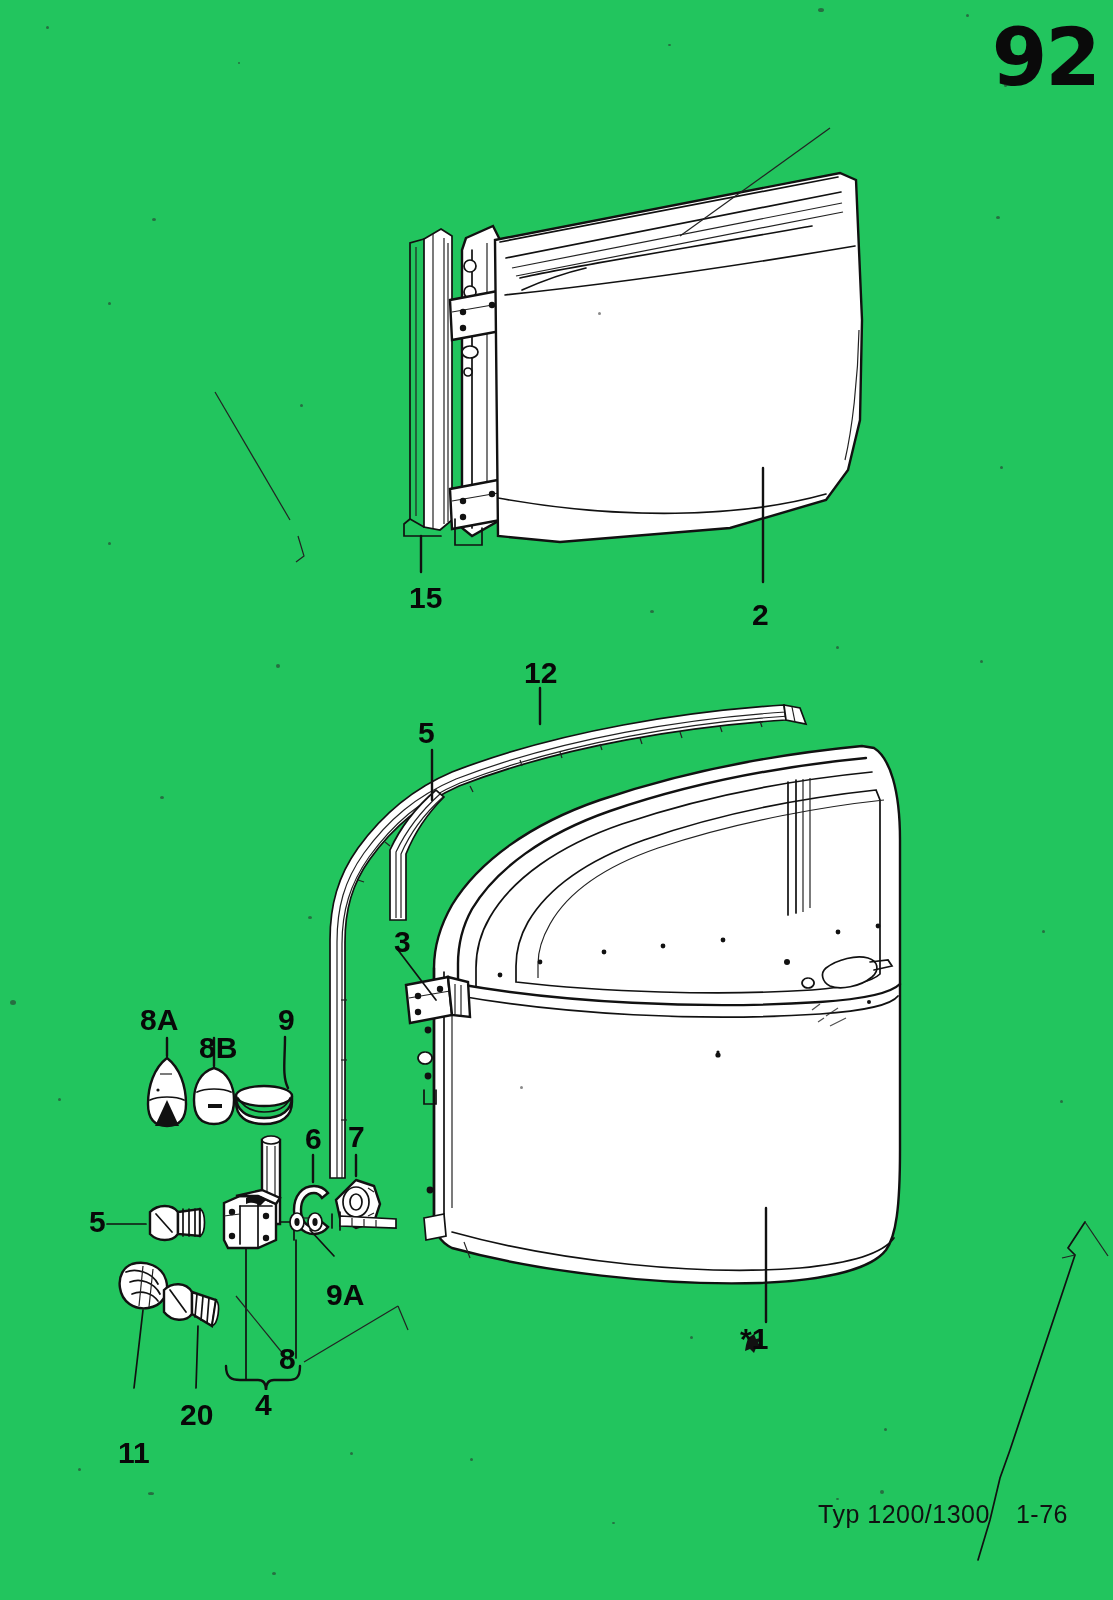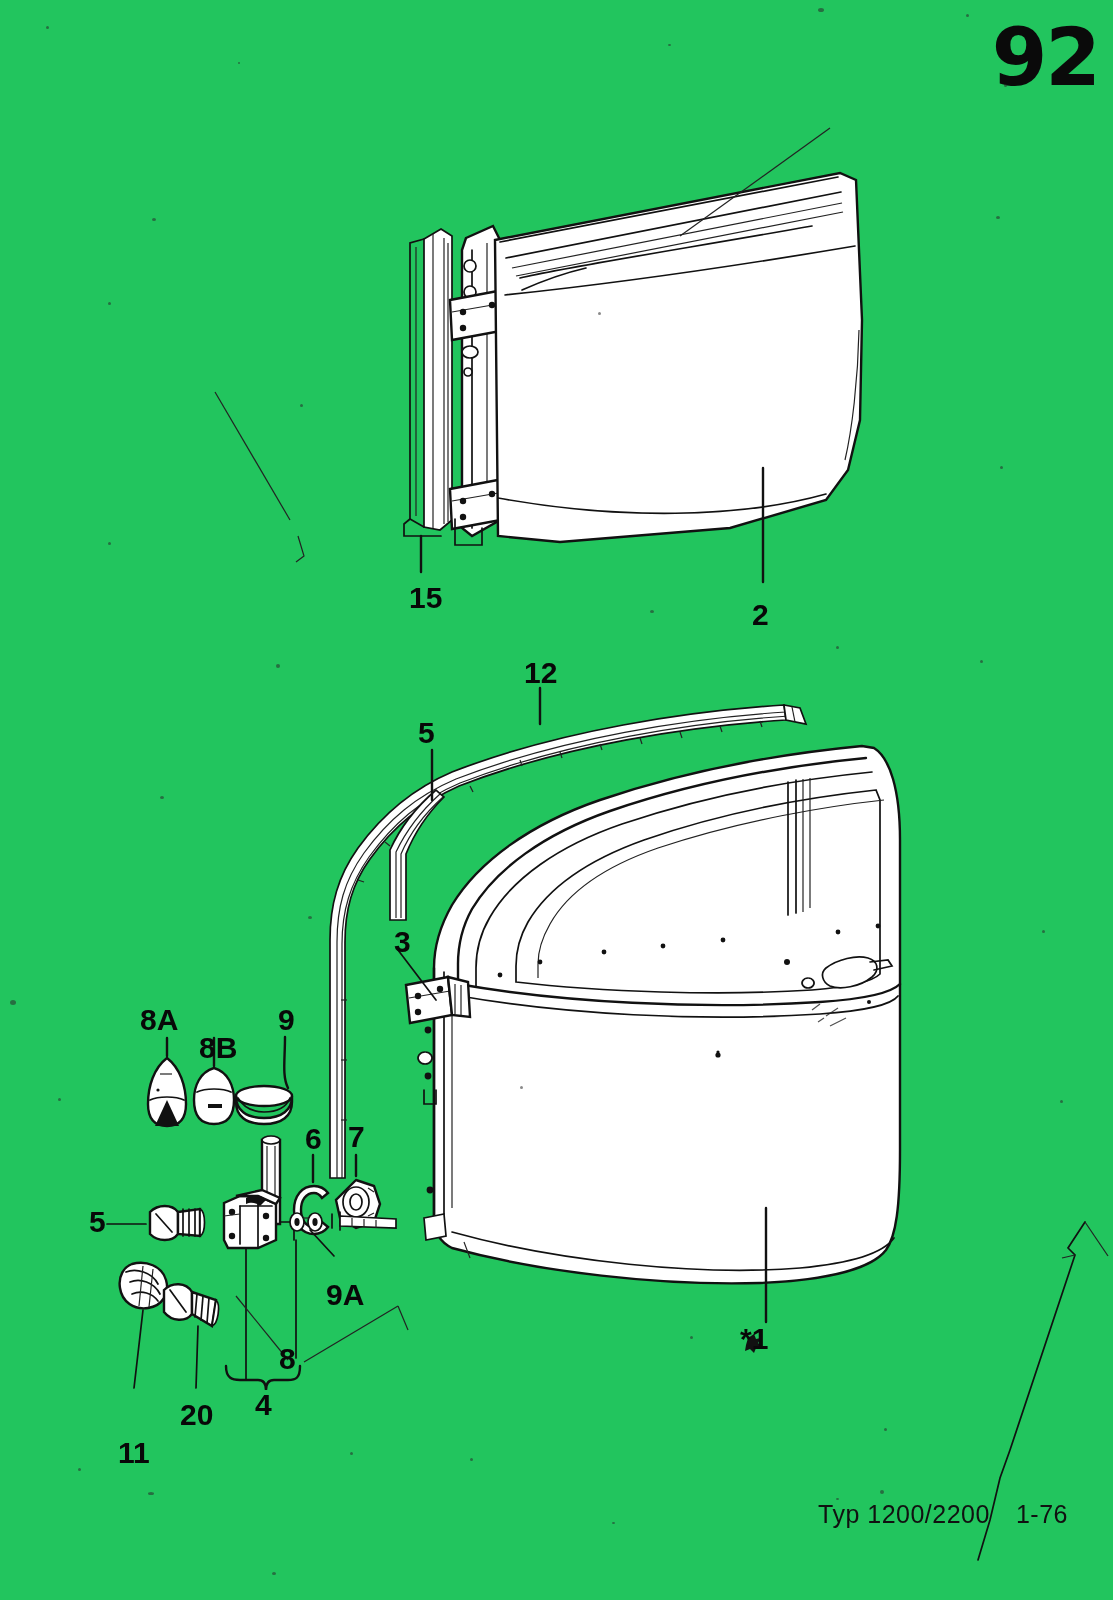--- a/index.html
+++ b/index.html
@@ -424,21 +424,21 @@
   <div class="lbl" style="left:199px;top:1005px;margin-top:28px;">8B</div>
   <div class="lbl" style="left:278px;top:1005px;">9</div>
   <div class="lbl" style="left:326px;top:1246px;margin-top:34px;">9A</div>
   <div class="lbl" style="left:180px;top:1400px;">20</div>
   <div class="lbl" style="left:118px;top:1438px;">11</div>
   <div class="lbl" style="left:524px;top:658px;">12</div>
   <div class="lbl" style="left:409px;top:583px;">15</div>
   <div class="lbl" style="left:418px;top:718px;">5</div>
 
   <div class="footer">
-    <span>Typ 1200/2200</span><span class="rev">1-76</span>
+    <span>Typ 1200/1300</span><span class="rev">1-76</span>
   </div>
 
   <div class="noise">
     <span class="sp" style="left:46px;top:26px;width:3px;height:3px;"></span>
     <span class="sp" style="left:238px;top:62px;width:2px;height:2px;"></span>
     <span class="sp" style="left:668px;top:44px;width:3px;height:2px;"></span>
     <span class="sp" style="left:818px;top:8px;width:6px;height:4px;"></span>
     <span class="sp" style="left:966px;top:14px;width:3px;height:3px;"></span>
     <span class="sp" style="left:1004px;top:84px;width:3px;height:3px;"></span>
     <span class="sp" style="left:152px;top:218px;width:4px;height:3px;"></span>

